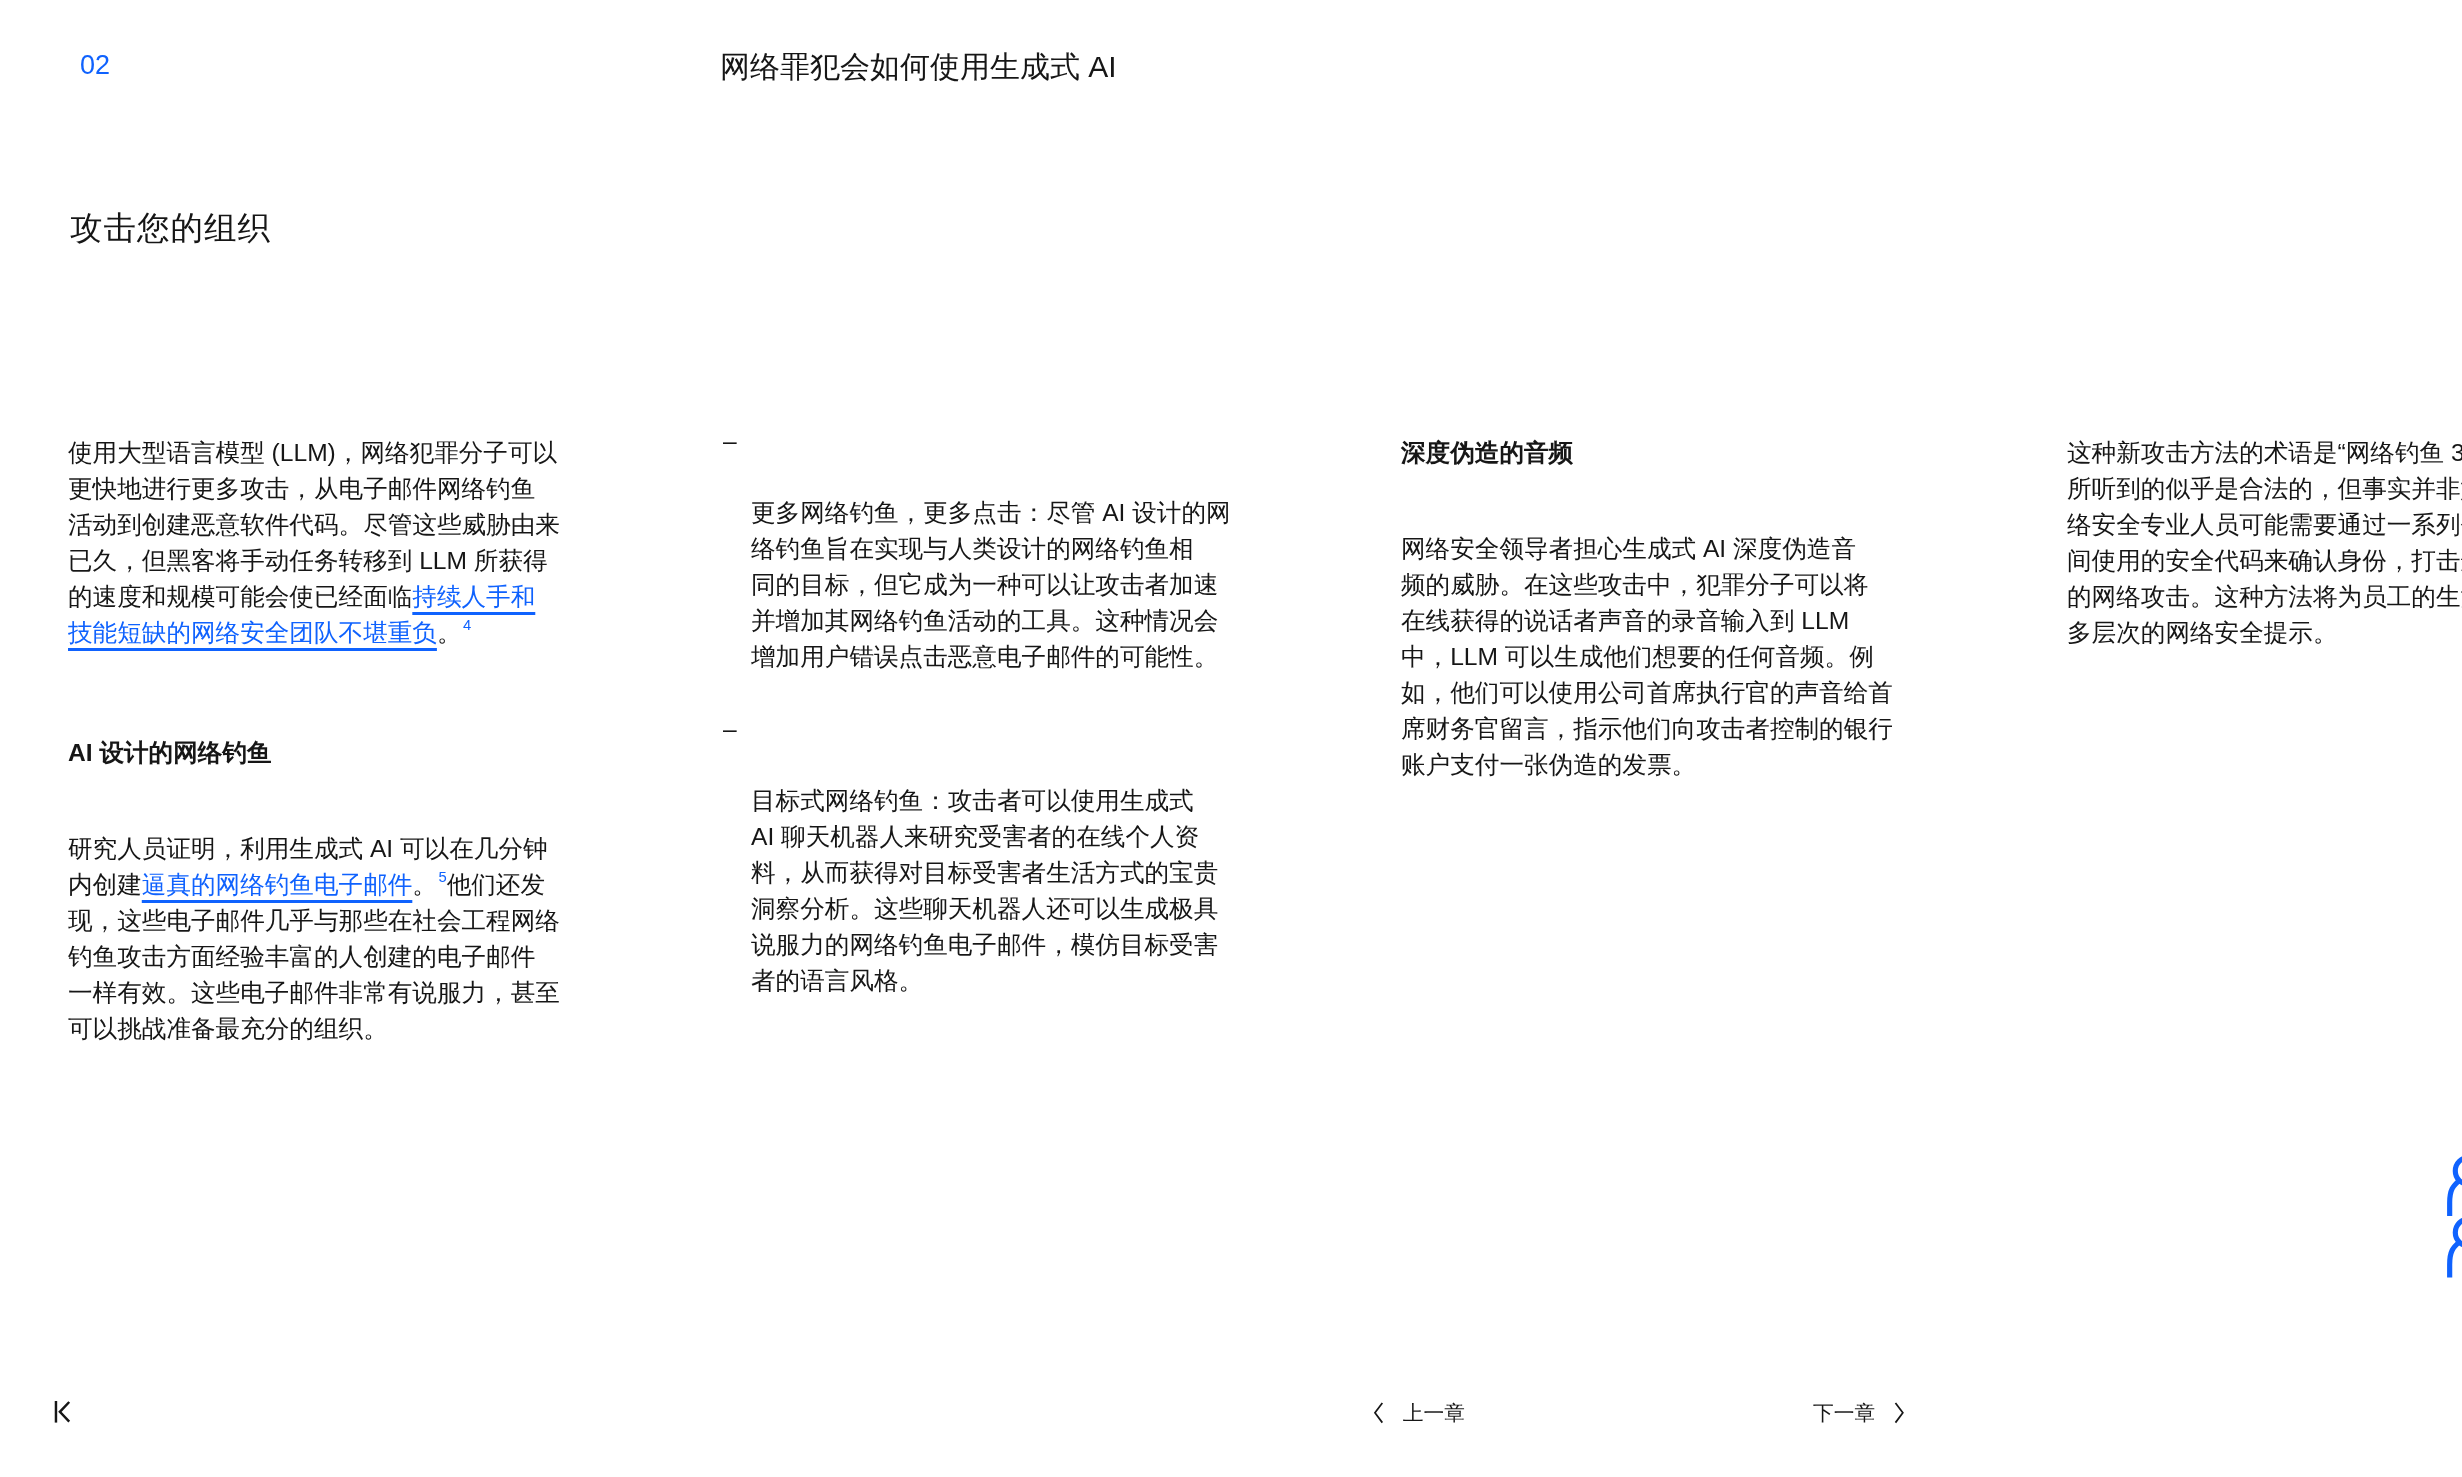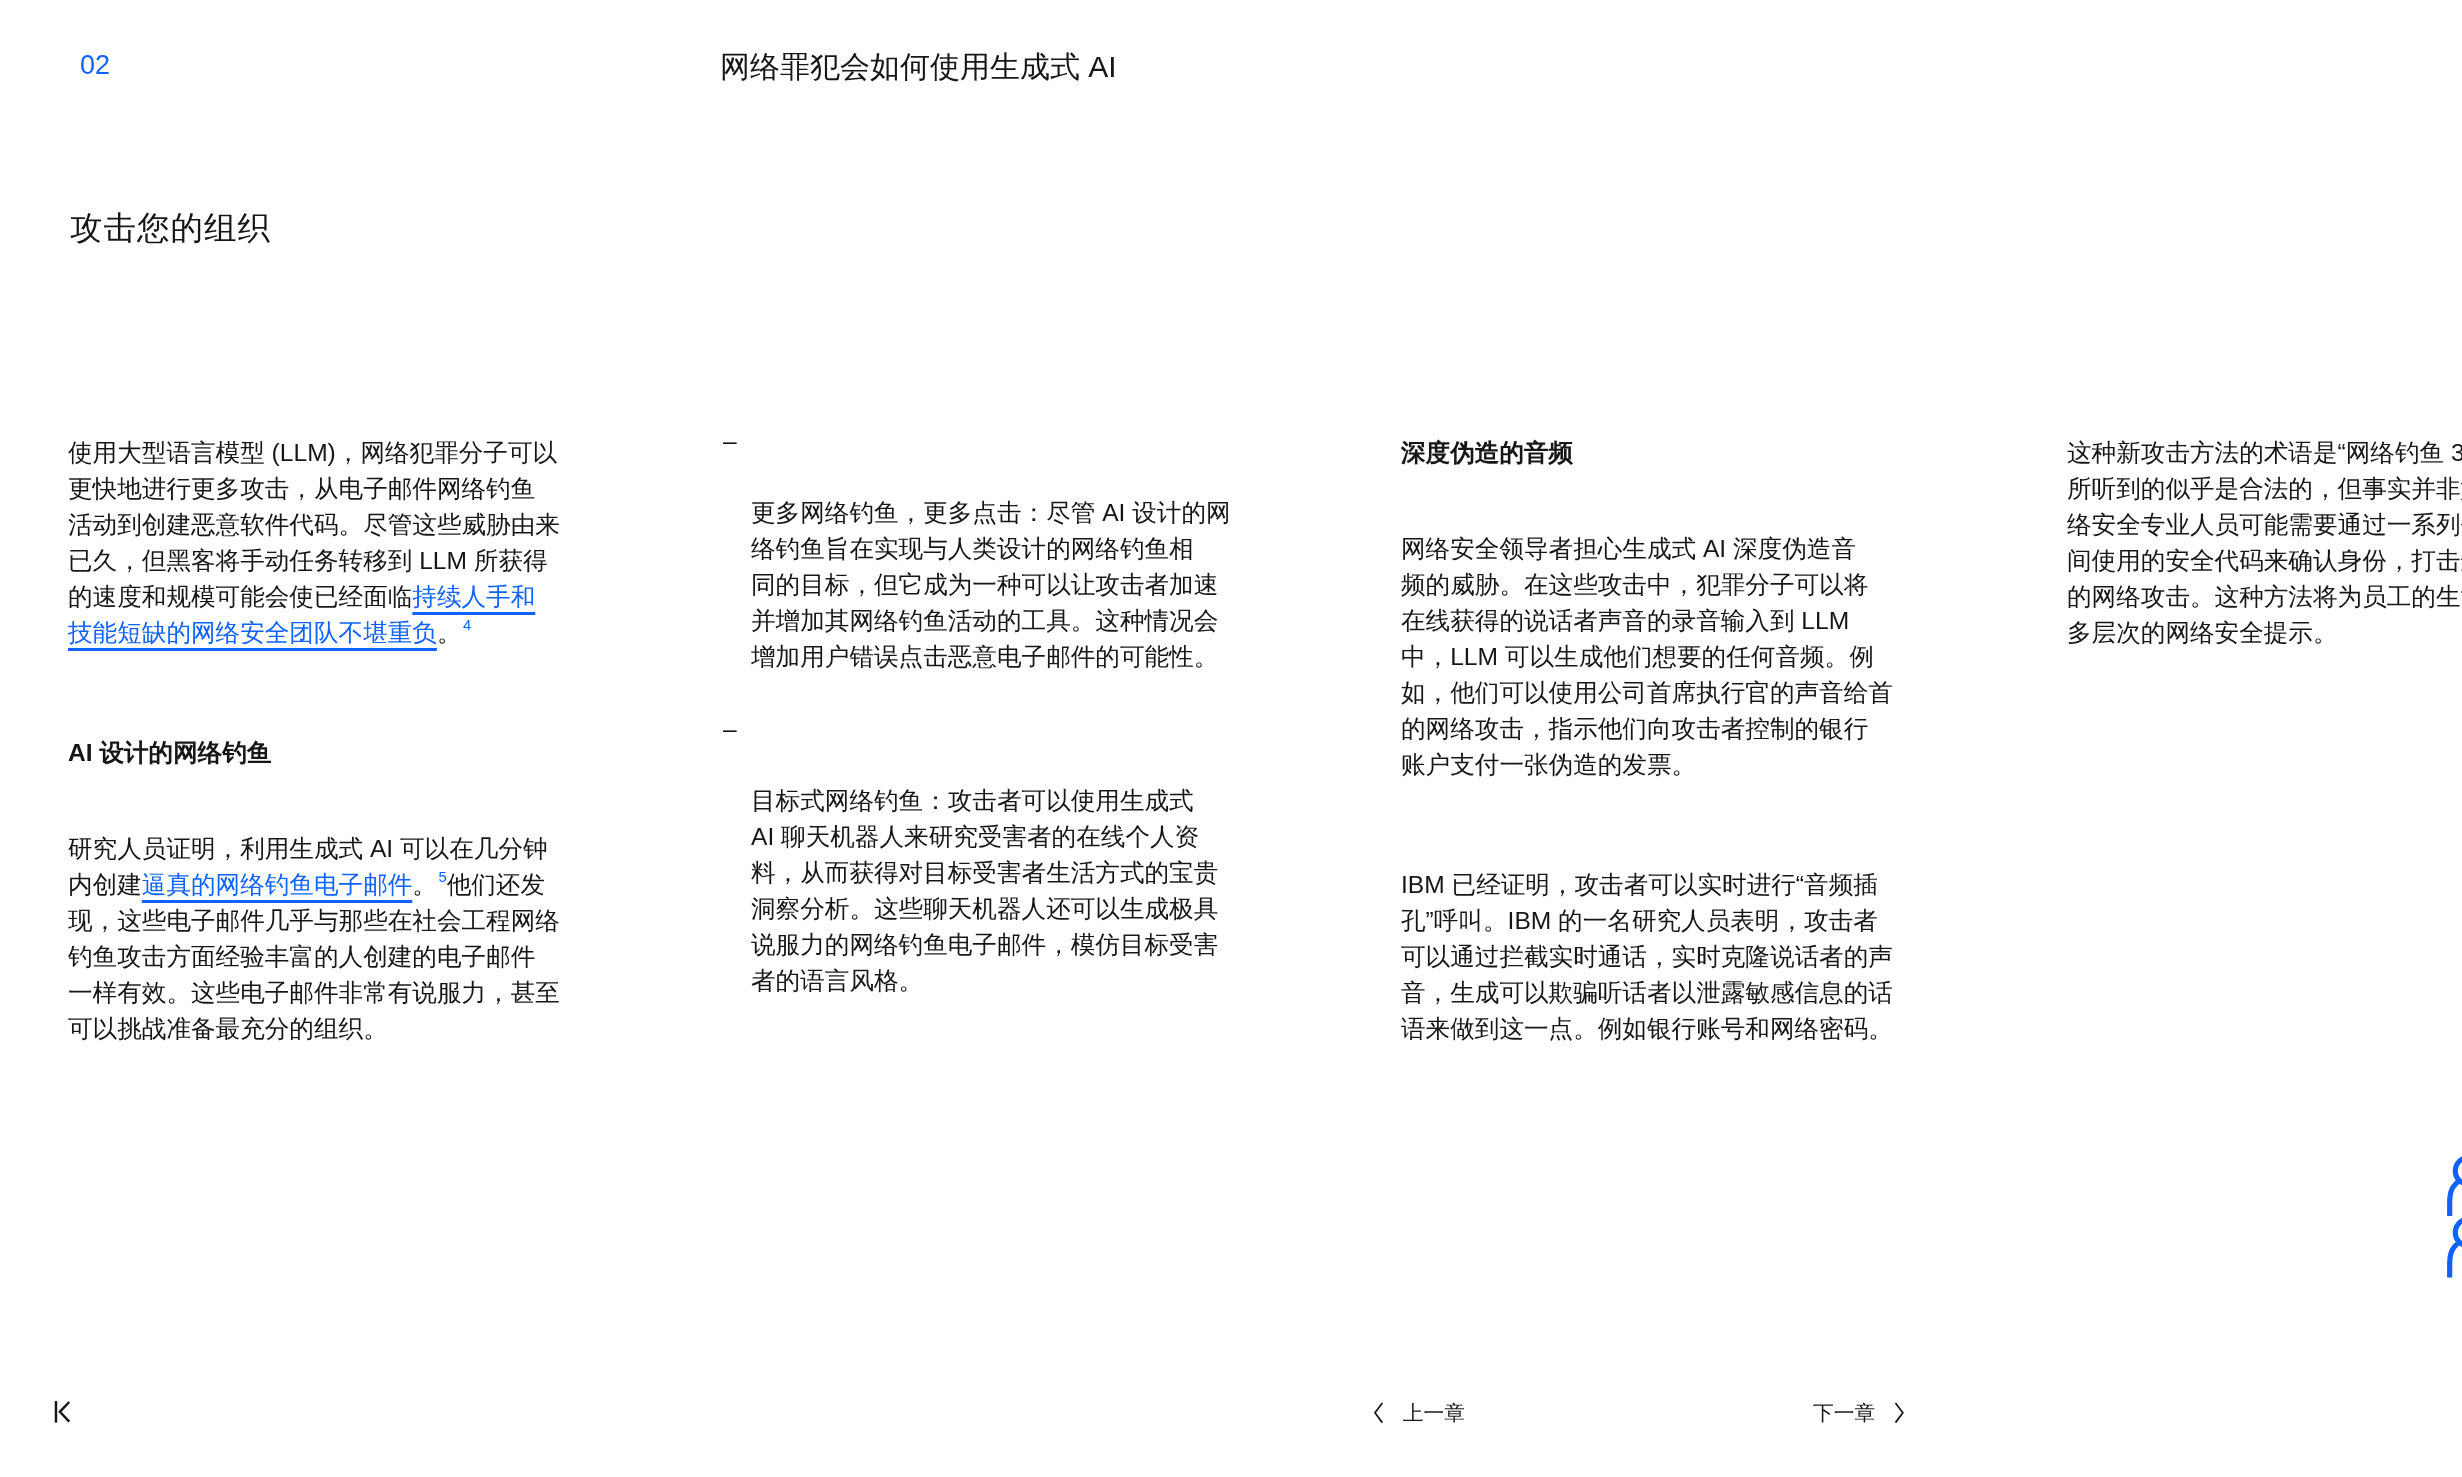--- a/index.html
+++ b/index.html
@@ -105,27 +105,22 @@
   </div>
 </div>
 
 <div class="col col-3">
   <p class="sub-heading">深度伪造的音频</p>
   <p>网络安全领导者担心生成式 AI 深度伪造音
 频的威胁。在这些攻击中，犯罪分子可以将
 在线获得的说话者声音的录音输入到 LLM
 中，LLM 可以生成他们想要的任何音频。例
 如，他们可以使用公司首席执行官的声音给首
-的网络攻击，指示他们向攻击者控制的银行
+席财务官留言，指示他们向攻击者控制的银行
 账户支付一张伪造的发票。</p>
-  <p class="gap-above">IBM 已经证明，攻击者可以实时进行“音频插
-孔”呼叫。IBM 的一名研究人员表明，攻击者
-可以通过拦截实时通话，实时克隆说话者的声
-音，生成可以欺骗听话者以泄露敏感信息的话
-语来做到这一点。例如银行账号和网络密码。</p>
 </div>
 
 <div class="col col-4">
   <p>这种新攻击方法的术语是“网络钓鱼 3.0”，您
 所听到的似乎是合法的，但事实并非如此。网
 络安全专业人员可能需要通过一系列个人之
 间使用的安全代码来确认身份，打击这种形式
 的网络攻击。这种方法将为员工的生活增加更
 多层次的网络安全提示。</p>
 </div>

